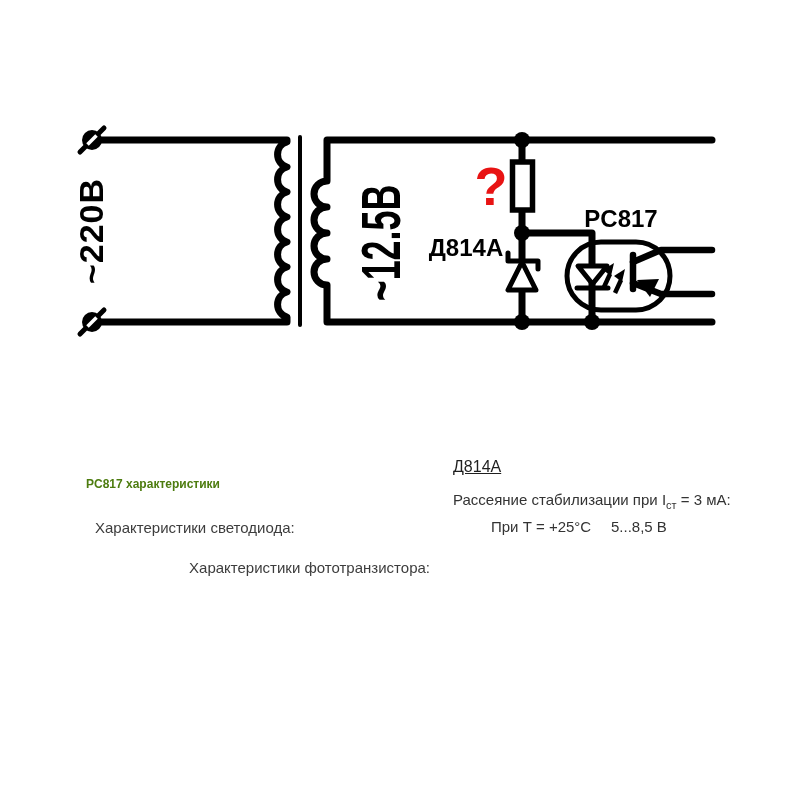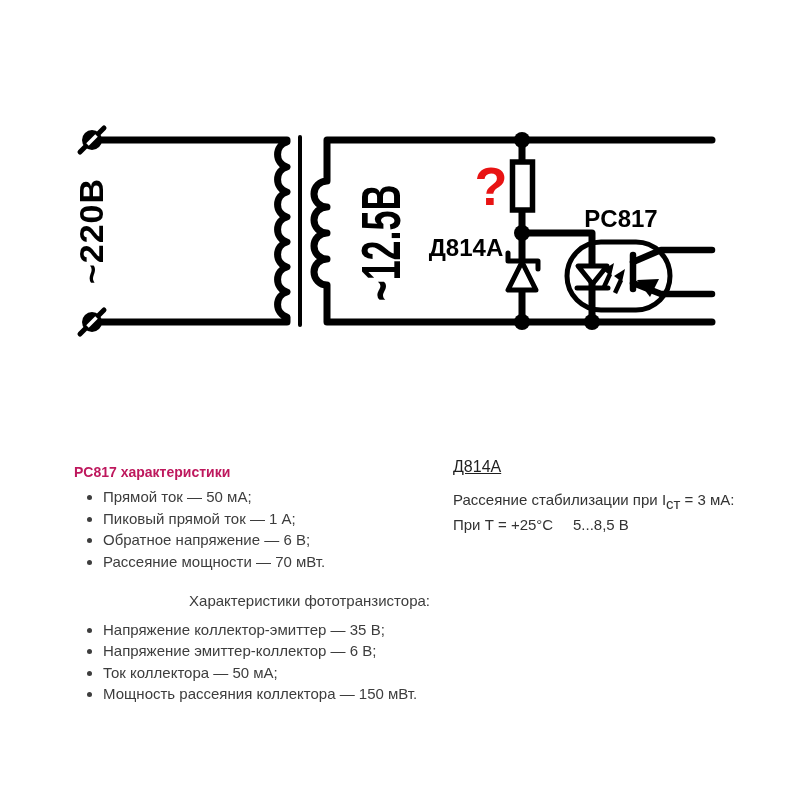--- a/index.html
+++ b/index.html
@@ -4,31 +4,31 @@
 <style>
   html,body{margin:0;padding:0;background:#ffffff;}
   body{width:800px;height:800px;position:relative;overflow:hidden;
        font-family:"Liberation Sans", sans-serif;}
   .schematic{position:absolute;left:0;top:0;}
   svg text{font-family:"Liberation Sans", sans-serif;font-weight:bold;fill:#000;}
   .qmark{fill:#e81313;}
   
   .pc817-block{position:absolute;left:70px;top:458px;width:360px;
        color:#3d3d3d;font-size:15px;line-height:21.5px;}
-  .pc817-block h3{font-size:14px;font-weight:bold;color:#be185d;margin:4px;line-height:20px;}
+  .pc817-block h3{font-size:12px;font-weight:bold;color:#4d7c0f;margin:16px;line-height:20px;}
   .sub-heading{margin:23px 0 7px 25px;}
   .sub-heading2{margin:18px 0 7px 25px;text-align:right;}
   .char-list{margin:0;padding:0 0 0 33px;list-style:disc;}
   .char-list li{margin:0;padding:0;}
   
   .d814a-block{position:absolute;left:453px;top:458px;width:300px;
        color:#333;font-size:15px;line-height:21px;}
   .d-title{font-size:16px;color:#1f1f1f;text-decoration:underline;margin:0 0 13px 0;line-height:18px;}
-  .d-line1 sub{font-size:15px;}
-  .d-line2{display:flex;}
+  .d-line1 sub{font-size:11px;}
+  .d-line2{display:flex;margin-left:38px;}
   .d-cond-label{display:inline-block;width:120px;}
 </style>
 </head>
 <body>
 
 <svg class="schematic" width="800" height="440" viewBox="0 0 800 440">
 
   <g>
     <path d="M101 140 H287 V142
          a13 13 0 0 0 0 25 a13 13 0 0 0 0 25 a13 13 0 0 0 0 25 a13 13 0 0 0 0 25
@@ -91,33 +91,22 @@
 
   <text transform="translate(91 231) rotate(-90)" text-anchor="middle" dominant-baseline="central" font-size="34" letter-spacing="1">~220В</text>
   <text transform="translate(380 243) rotate(-90) scale(0.64 1)" text-anchor="middle" dominant-baseline="central" font-size="56">~12.5В</text>
   <text class="qmark" x="491" y="205" text-anchor="middle" font-size="54">?</text>
   <text x="466" y="256" text-anchor="middle" font-size="24">Д814А</text>
   <text x="621" y="227" text-anchor="middle" font-size="24">PC817</text>
 </svg>
 
 <div class="pc817-block">
   <h3>PC817 характеристики</h3>
-  <ul class="char-list">
-    <li>Прямой ток — 50 мА;</li>
-    <li>Пиковый прямой ток — 1 А;</li>
-    <li>Обратное напряжение — 6 В;</li>
-    <li>Рассеяние мощности — 70 мВт.</li>
-  </ul>
+  <div class="sub-heading">Характеристики светодиода:</div>
   <div class="sub-heading sub-heading2">Характеристики фототранзистора:</div>
-  <ul class="char-list">
-    <li>Напряжение коллектор-эмиттер — 35 В;</li>
-    <li>Напряжение эмиттер-коллектор — 6 В;</li>
-    <li>Ток коллектора — 50 мА;</li>
-    <li>Мощность рассеяния коллектора — 150 мВт.</li>
-  </ul>
 </div>
 
 <div class="d814a-block">
   <div class="d-title">Д814А</div>
   <div class="d-line1"><span>Рассеяние стабилизации при I</span><sub>ст</sub><span> = 3 мА:</span></div>
   <div class="d-line2">
     <span class="d-cond-label">При Т = +25°С</span>
     <span>5...8,5 В</span>
   </div>
 </div>

